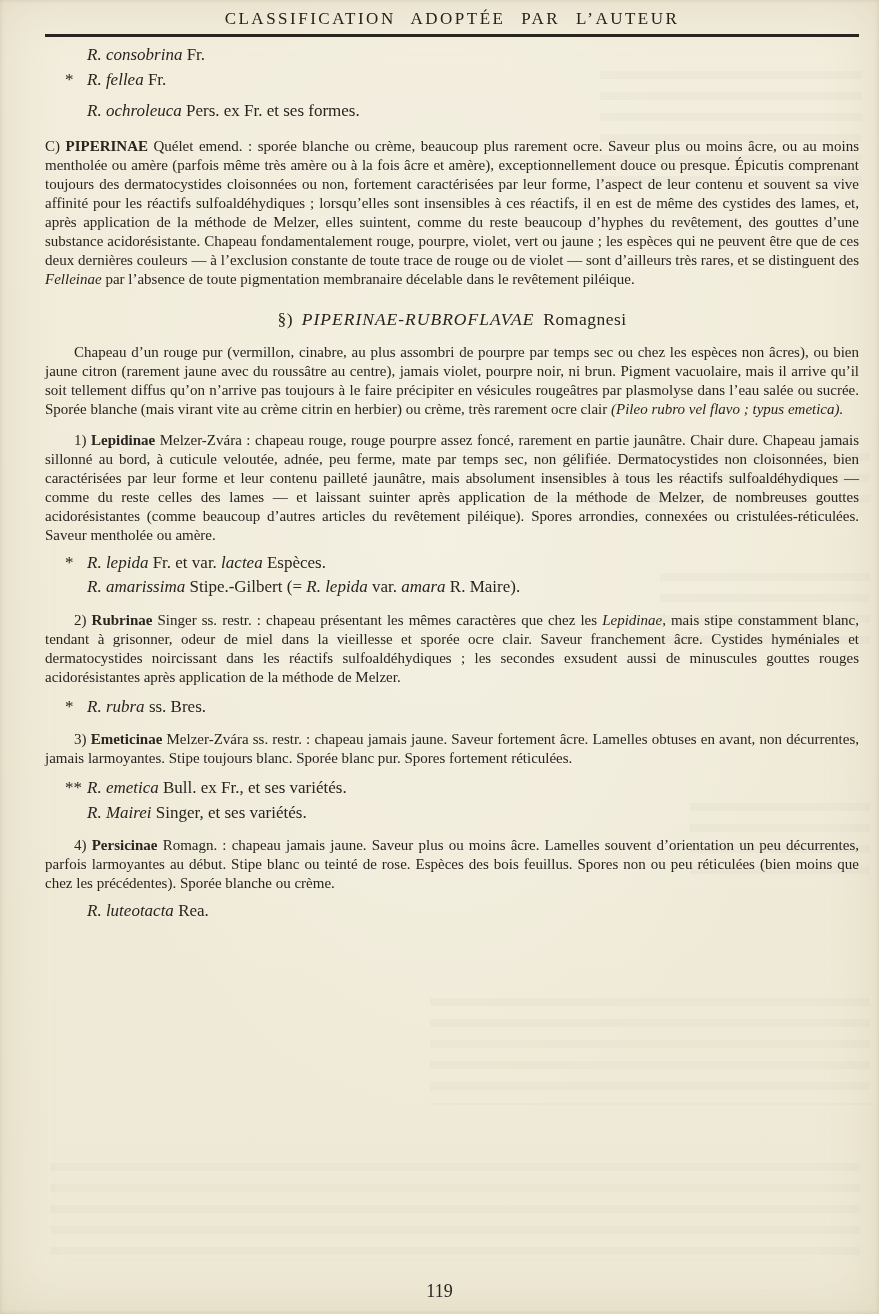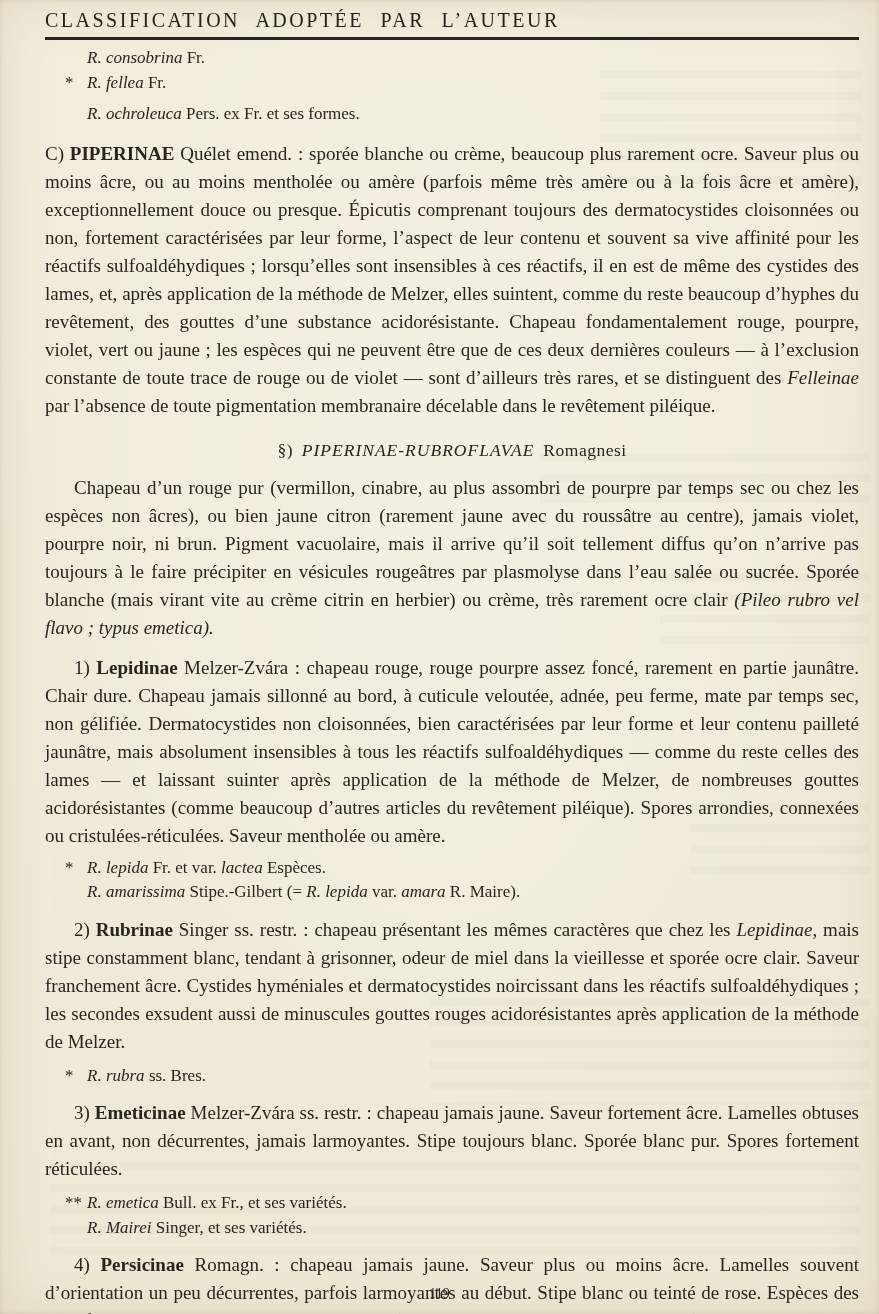--- a/index.html
+++ b/index.html
@@ -10,37 +10,37 @@
     background:
       radial-gradient(ellipse at 50% 40%, rgba(255,255,252,0.25), rgba(0,0,0,0) 60%),
       linear-gradient(180deg,#f2eddc 0%,#f0ebd9 55%,#eee9d5 100%);
     box-shadow:inset 0 0 55px rgba(170,150,110,0.22), inset 0 0 4px rgba(150,120,90,0.25);
     overflow:hidden;
     font-family:"Liberation Serif","DejaVu Serif",serif;
     color:#2a2420;
   }
   .content{position:absolute;left:45px;top:0;width:814px;}
   .running-head{
-    font-size:20px;letter-spacing:2.5px;word-spacing:9px;
+    text-align:center;font-size:17px;letter-spacing:2.5px;word-spacing:9px;
     padding-top:9px;color:#26211c;
   }
   .rule{height:3px;background:#29241f;margin-top:5px;}
   .center-head{text-align:center;font-size:17px;line-height:22px;}
   .sec-head{text-align:center;font-size:17.5px;line-height:24px;letter-spacing:0.5px;word-spacing:4px;}
   .sec-head .i{letter-spacing:1px;}
-  .para{font-size:19px;line-height:28px;text-align:justify;}
+  .para{font-size:15px;line-height:19px;text-align:justify;}
   .indent{text-indent:29px;}
   .species{
     position:relative;font-size:17px;line-height:23.5px;
     padding-left:42px;margin-top:1px;
   }
   .species .marker{position:absolute;left:20px;top:0;font-style:normal;}
   .i{font-style:italic;}
   .b{font-weight:bold;}
-  .folio{position:absolute;left:0;right:0;bottom:12px;text-align:center;font-size:14px;color:#2a2420;}
+  .folio{position:absolute;left:0;right:0;bottom:12px;text-align:center;font-size:18px;color:#2a2420;}
   .mt18{margin-top:18px;} .mt14{margin-top:14px;} .mt12{margin-top:12px;}
   .mt8{margin-top:8px;} .mt6{margin-top:6px;}
   
   .ghost{
     position:absolute;pointer-events:none;opacity:0.55;
     background:repeating-linear-gradient(
       180deg,
       rgba(0,0,0,0) 0px, rgba(0,0,0,0) 13px,
       rgba(146,158,138,0.10) 13px, rgba(146,158,138,0.10) 21px);
     filter:blur(0.6px);

